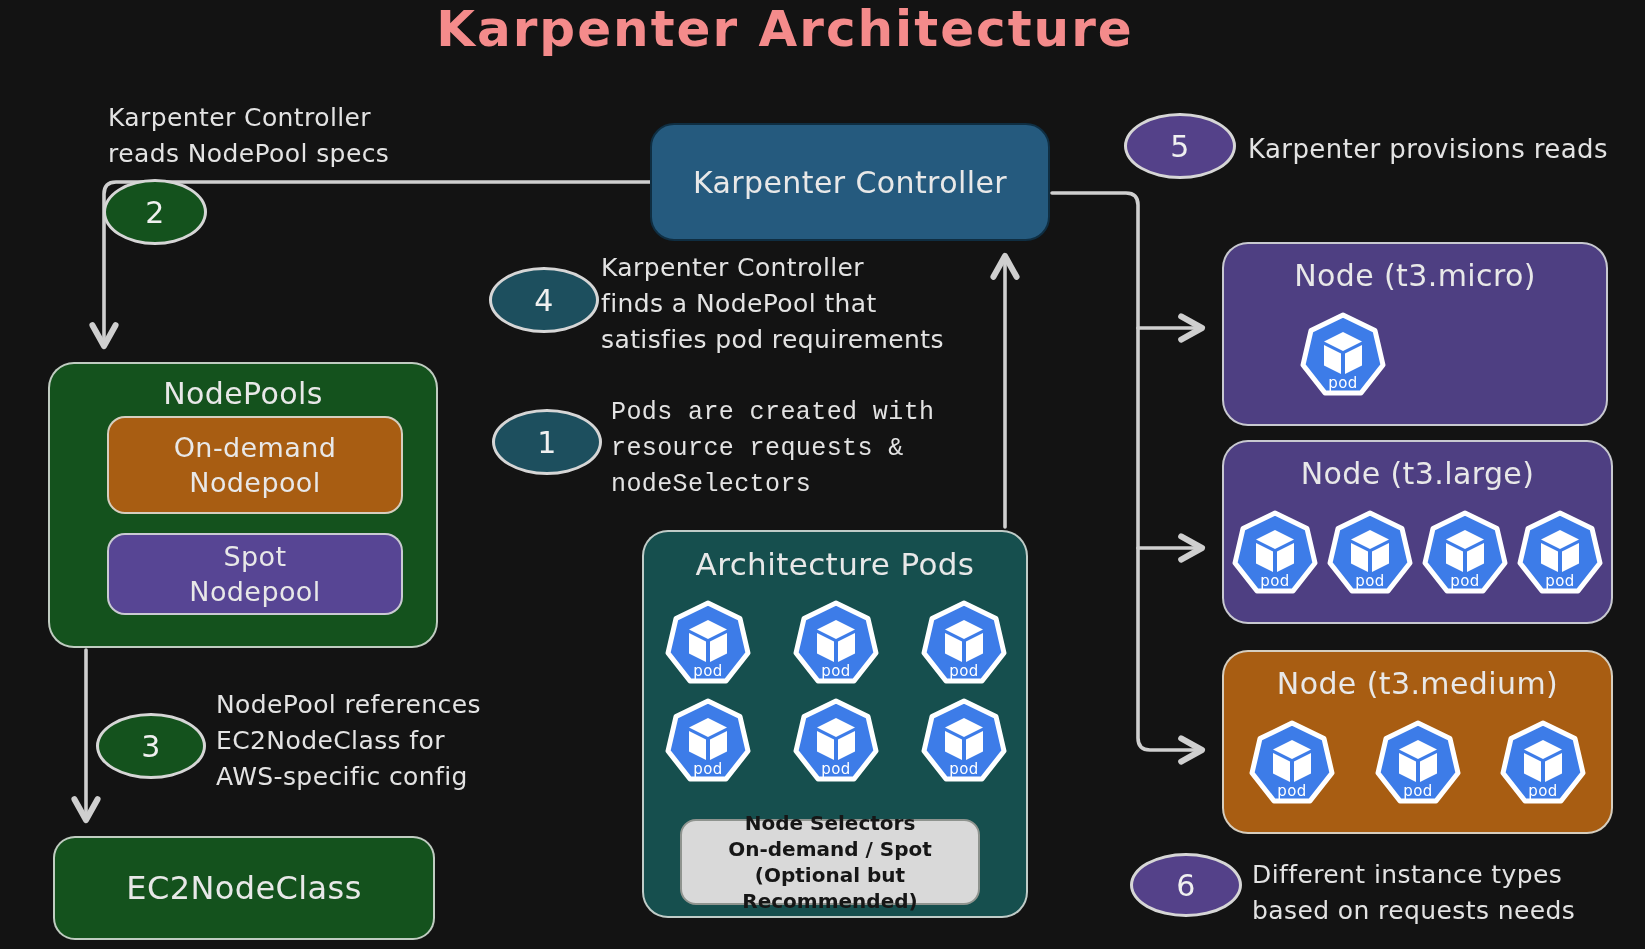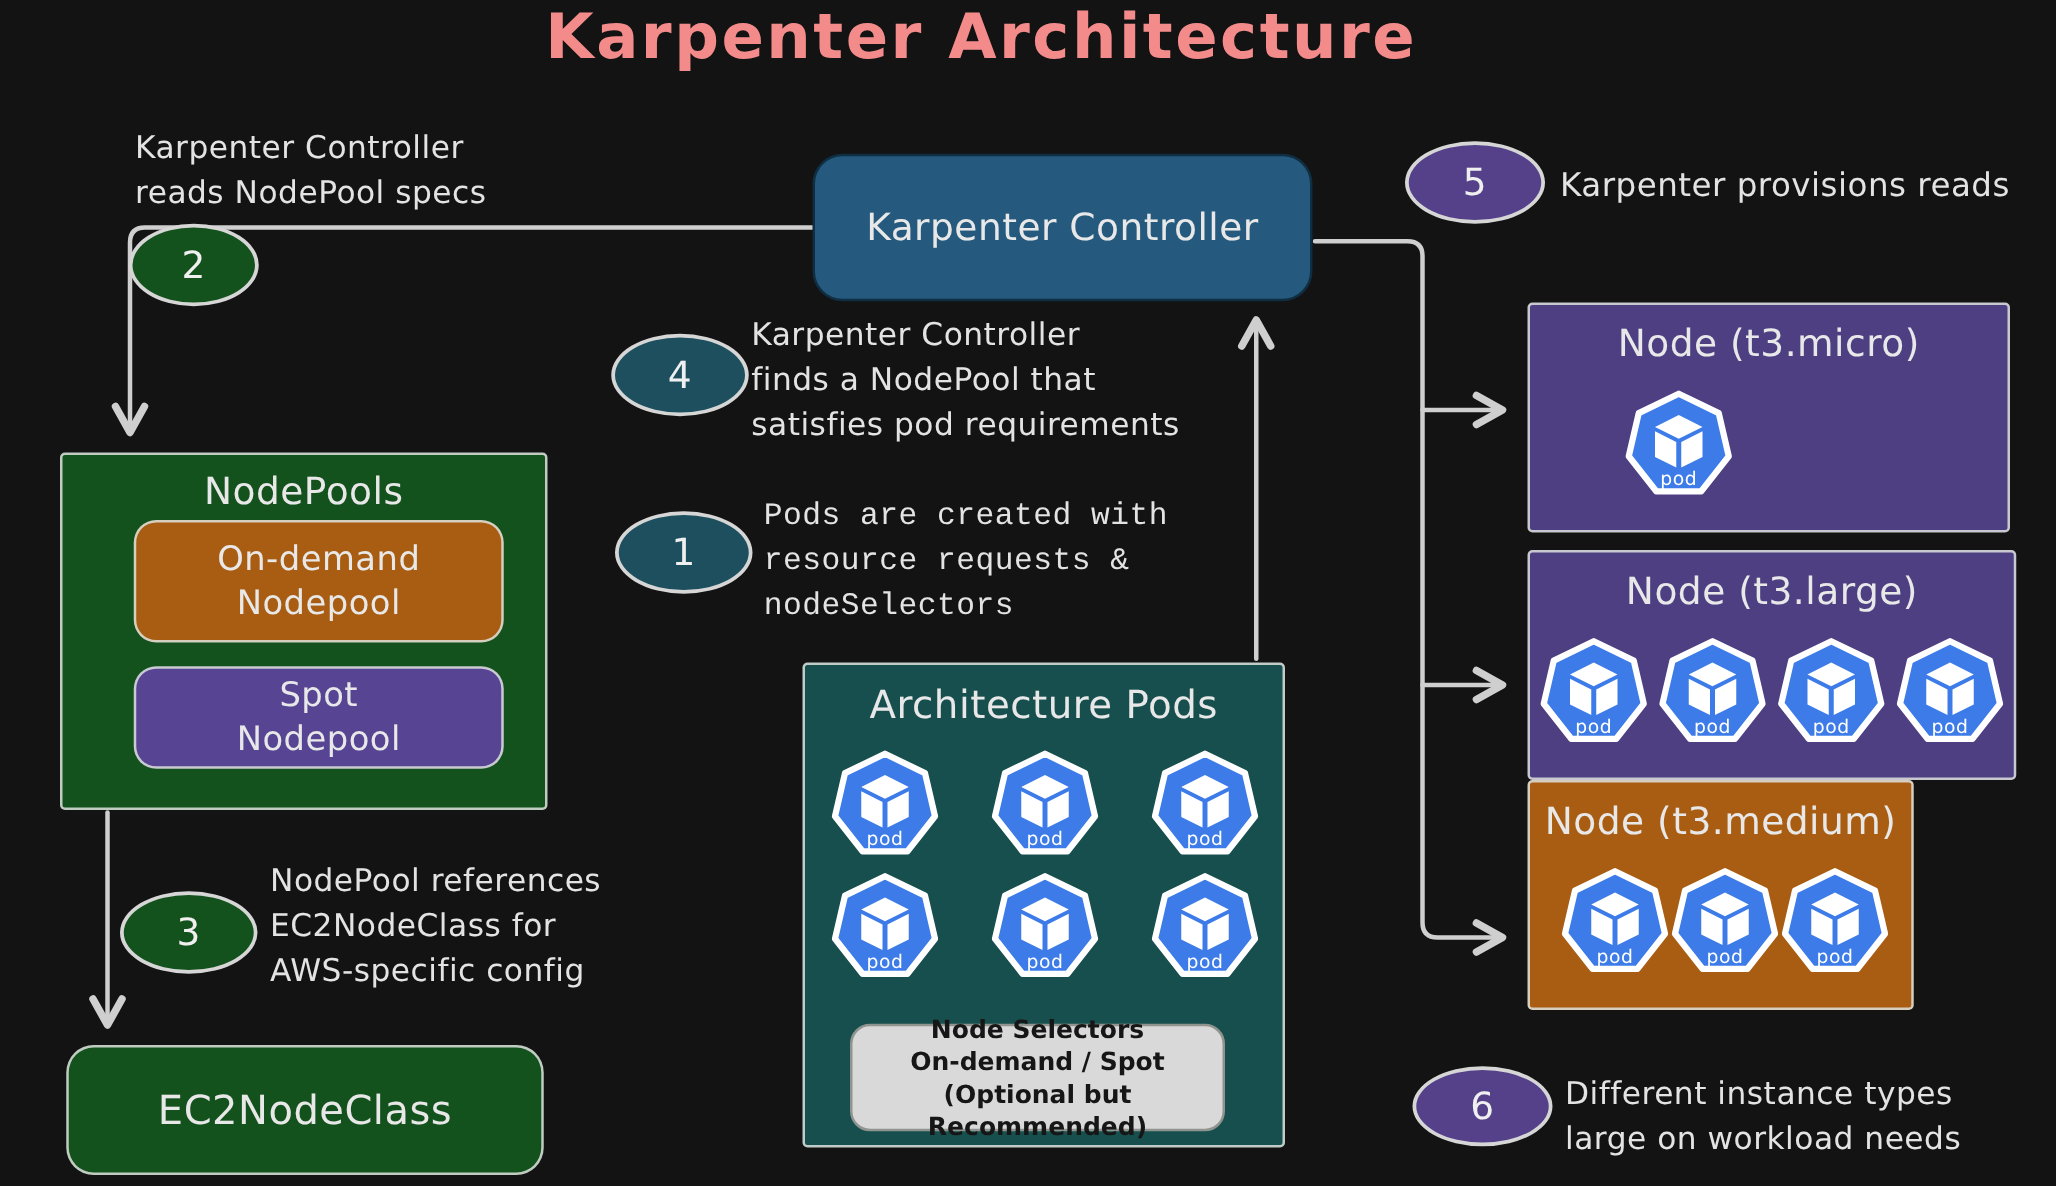--- a/index.html
+++ b/index.html
@@ -25,21 +25,21 @@
          font-size:30px;color:#f0f0f0;}
   .badge.green{background:var(--green);} .badge.teal{background:var(--teal);}
   .badge.purple{background:var(--badge-purple);}
   .b1{left:492px;top:409px;width:110px;height:66px;}
   .b2{left:103px;top:179px;width:104px;height:66px;}
   .b3{left:96px;top:713px;width:110px;height:66px;}
   .b4{left:489px;top:267px;width:110px;height:66px;}
   .b5{left:1124px;top:113px;width:112px;height:66px;}
   .b6{left:1130px;top:853px;width:112px;height:64px;}
 
-  .box{position:absolute;border:2px solid rgba(222,226,222,.85);border-radius:4px;}
+  .box{position:absolute;border:2px solid rgba(222,226,222,.85);border-radius:26px;}
   .box-title{text-align:center;margin-top:12px;font-size:30px;color:var(--ink);}
   .center-label{display:flex;align-items:center;justify-content:center;width:100%;height:100%;
                 text-align:center;white-space:pre-line;}
 
   .controller{left:650px;top:123px;width:400px;height:118px;background:var(--blue);
               border-color:#0f2e42;border-radius:24px;font-size:30px;}
   .nodepools{left:48px;top:362px;width:390px;height:286px;background:var(--green);}
   .subbox{position:absolute;border:2px solid rgba(222,226,222,.85);border-radius:18px;
           font-size:27px;line-height:1.3;}
   .ondemand{left:57px;top:52px;width:296px;height:98px;background:var(--orange);}
@@ -53,21 +53,21 @@
              grid-template-columns:repeat(3,88px);justify-content:space-between;row-gap:10px;}
   .selector{position:absolute;left:36px;top:287px;width:300px;height:86px;background:var(--panel);
             border:2px solid #8f948f;border-radius:16px;color:#161616;font-weight:bold;
             font-size:20px;line-height:26px;display:flex;align-items:center;justify-content:center;
             text-align:center;white-space:pre-line;letter-spacing:0;}
 
   .node{height:184px;}
   .node .box-title{margin-top:14px;}
   .micro{left:1222px;top:242px;width:386px;background:var(--purple);}
   .large{left:1222px;top:440px;width:391px;background:var(--purple);}
-  .medium{left:1222px;top:624px;width:309px;background:var(--orange);}
+  .medium{left:1222px;top:650px;width:391px;background:var(--orange);}
   .node-pods{position:absolute;top:68px;display:flex;}
   .p-micro{left:75px;}
   .p-large{left:7px;right:7px;justify-content:space-between;}
   .p-medium{left:24px;right:24px;justify-content:space-between;}
 
   .pod{display:inline-block;width:88px;height:88px;line-height:0;}
 </style>
 </head>
 <body>
 
@@ -120,21 +120,21 @@
 
   <div class="badge purple b5">
       <span>5</span>
     </div>
   <div class="note n5">Karpenter provisions reads</div>
 
   <div class="badge purple b6">
       <span>6</span>
     </div>
   <div class="note n6">Different instance types
-large on workload needs</div>
+based on requests needs</div>
 
   <div class="box controller">
     <div class="center-label">Karpenter Controller</div>
   </div>
 
   <div class="box nodepools">
     <div class="box-title">NodePools</div>
     <div class="subbox ondemand">
       <div class="center-label">On-demand
 Nodepool</div>

